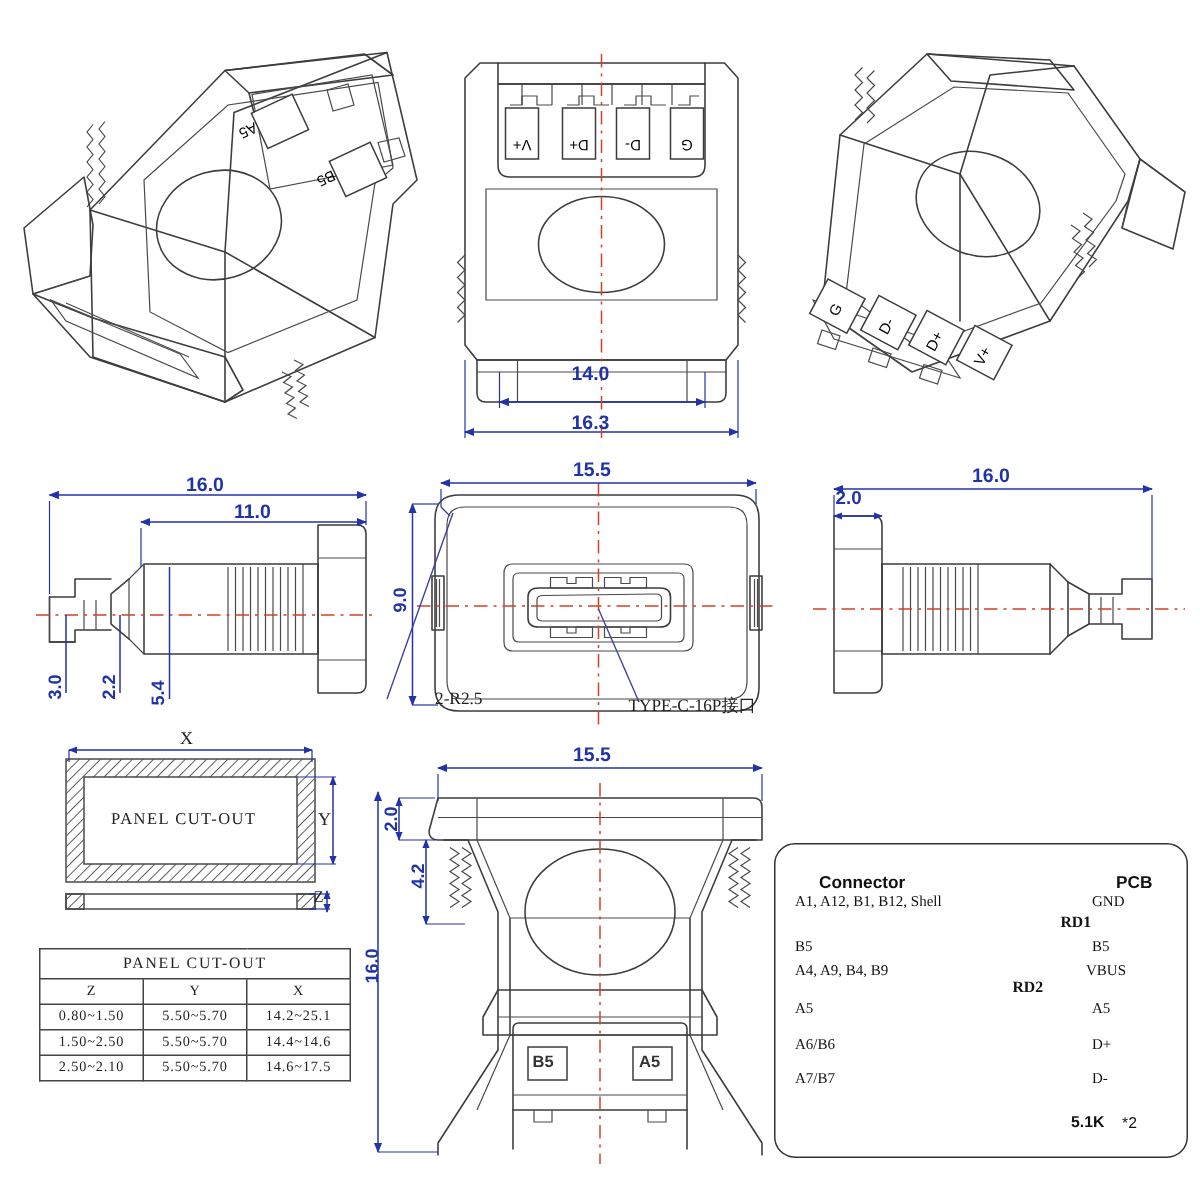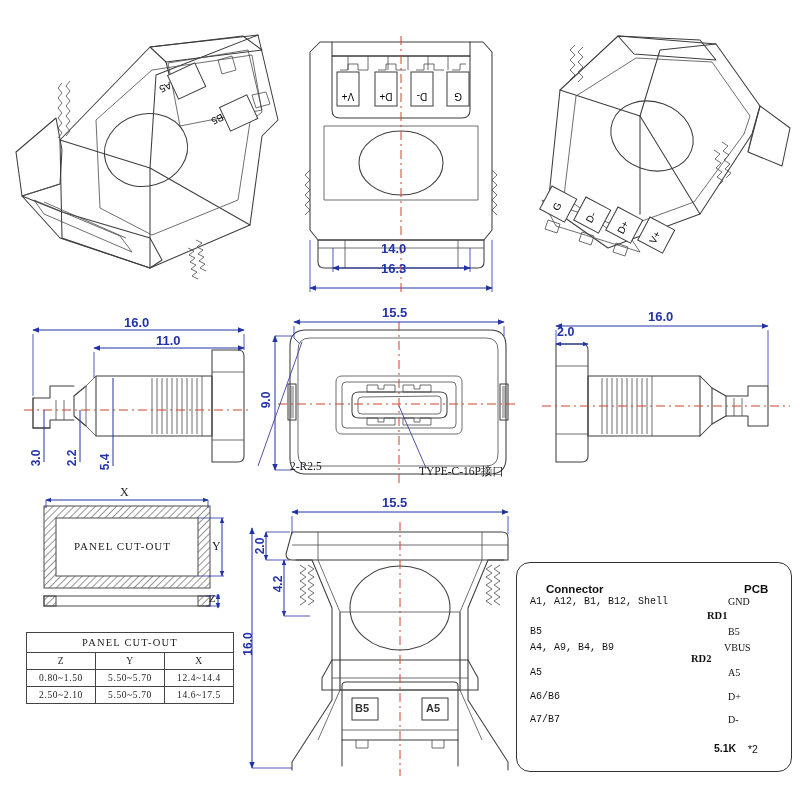--- a/index.html
+++ b/index.html
@@ -20,21 +20,21 @@
   
   #cuttable{position:absolute;left:26px;top:632px;width:208px;border-collapse:collapse;
             font-family:"Liberation Serif",serif;font-size:9.5px;color:#222;background:#fff;}
   #cuttable td,#cuttable th{border:1px solid #444;text-align:center;padding:3px 1px;font-weight:normal;letter-spacing:.6px;}
   #cuttable .thead{font-size:10.5px;letter-spacing:1.2px;padding:4px 0;}
 
   
   #schem{position:absolute;left:516px;top:562px;width:274px;height:208px;
          border:1.4px solid #333;border-radius:14px;background:#fff;}
   .schhdr{position:absolute;font-family:"Liberation Sans",sans-serif;font-weight:bold;font-size:11.5px;color:#111;}
-  .schrowL{position:absolute;font-family:Liberation Mono, monospace;font-size:10px;color:#111;white-space:nowrap;}
+  .schrowL{position:absolute;font-family:Liberation Serif, serif;font-size:10px;color:#111;white-space:nowrap;}
   .schrowR{position:absolute;font-family:"Liberation Serif",serif;font-size:10px;color:#111;white-space:nowrap;}
   .rlabel{position:absolute;font-family:"Liberation Serif",serif;font-size:10.5px;font-weight:bold;color:#111;}
   .kval{position:absolute;font-family:"Liberation Sans",sans-serif;font-size:10.5px;font-weight:bold;color:#111;}
 </style>
 </head>
 <body>
 
 <svg id="sheet" viewBox="0 0 800 800">
   <defs>
     <style>
@@ -358,21 +358,21 @@
     <rect x="695" y="612" width="10" height="6" fill="#fff" stroke="#111" stroke-width="1"></rect>
     <circle cx="700" cy="601" r="2.6" fill="#111"></circle>
     <circle cx="700" cy="631" r="2.6" fill="#111"></circle>
 
     <line x1="712" y1="620" x2="757" y2="748" stroke="#c0504d" stroke-width="1"></line>
     <line x1="676" y1="663" x2="752" y2="752" stroke="#c0504d" stroke-width="1"></line>
   </g>
 </svg>
 
 <div class="lbl dim" style="left:381px;top:242px;font-size:13px;">14.0</div>
-<div class="lbl dim" style="left:381px;top:262px;font-size:13px;">16.3</div>
+<div class="lbl dim" style="left:381px;top:275px;font-size:13px;">16.3</div>
 
 <div class="lbl dim" style="left:124px;top:316px;font-size:13px;">16.0</div>
 <div class="lbl dim" style="left:156px;top:334px;font-size:13px;">11.0</div>
 <div class="lbl dim dimv" style="left:28px;top:452px;font-size:12px;">3.0</div>
 <div class="lbl dim dimv" style="left:64px;top:452px;font-size:12px;">2.2</div>
 <div class="lbl dim dimv" style="left:97px;top:456px;font-size:12px;">5.4</div>
 
 <div class="lbl dim" style="left:382px;top:306px;font-size:13px;">15.5</div>
 <div class="lbl dim dimv" style="left:258px;top:394px;font-size:12px;">9.0</div>
 <div class="lbl note" style="left:246px;top:461px;font-size:11.5px;margin-left:44px;">2-R2.5</div>
@@ -399,21 +399,26 @@
         <td class="thead" colspan="3">PANEL CUT-OUT</td>
       </tr>
   <tr>
     <td>Z</td>
     <td>Y</td>
     <td>X</td>
   </tr>
   <tr>
     <td>0.80~1.50</td>
     <td>5.50~5.70</td>
-    <td>12.4~14.4</td>
+    <td>14.2~25.1</td>
+  </tr>
+  <tr>
+    <td>1.50~2.50</td>
+    <td>5.50~5.70</td>
+    <td>14.4~14.6</td>
   </tr>
   <tr>
     <td>2.50~2.10</td>
     <td>5.50~5.70</td>
     <td>14.6~17.5</td>
   </tr>
 </tbody>
   </table>
 
 <div id="schem"></div>
@@ -428,15 +433,15 @@
 <div class="schrowL" style="left:530px;top:714px;">A7/B7</div>
 
 <div class="schrowR" style="left:728px;top:596px;">GND</div>
 <div class="schrowR" style="left:728px;top:626px;">B5</div>
 <div class="schrowR" style="left:724px;top:642px;">VBUS</div>
 <div class="schrowR" style="left:728px;top:667px;">A5</div>
 <div class="schrowR" style="left:728px;top:691px;">D+</div>
 <div class="schrowR" style="left:728px;top:714px;">D-</div>
 
 <div class="rlabel" style="left:707px;top:610px;">RD1</div>
-<div class="rlabel" style="left:675px;top:653px;margin-left:16px;">RD2</div>
+<div class="rlabel" style="left:675px;top:653px;">RD2</div>
 <div class="kval" style="left:714px;top:742px;">5.1K</div>
 <div class="kval" style="left:748px;top:743px;font-weight:normal;">*2</div>
 
 </body></html>

